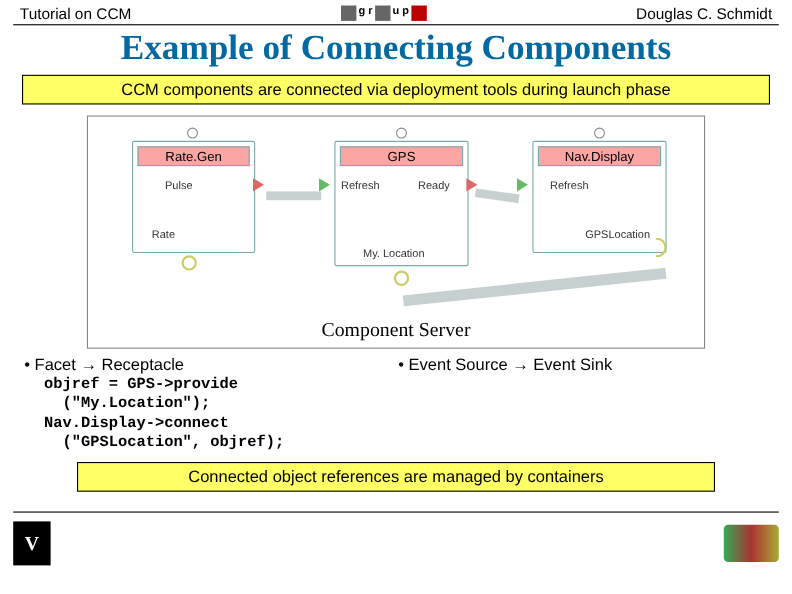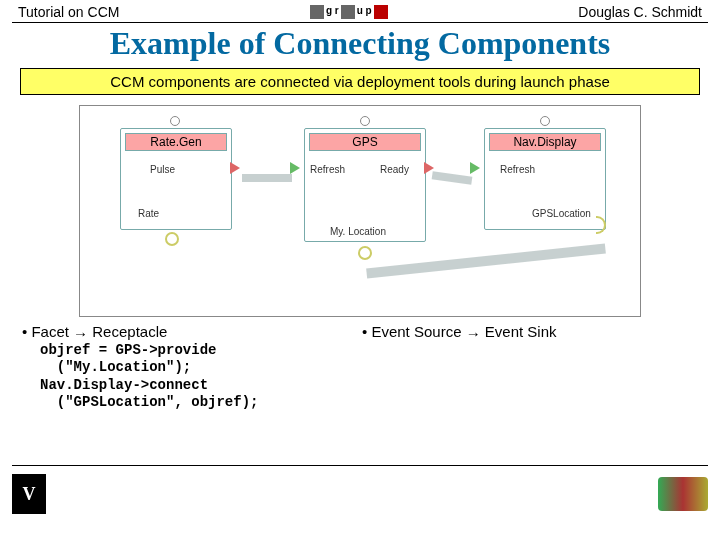--- a/index.html
+++ b/index.html
@@ -80,34 +80,36 @@
     <div class="stub" style="left:460px;top:10px"></div>
     <span class="plabel" style="left:420px;top:58px">Refresh</span>
     <span class="tri in" style="left:390px;top:56px"></span>
     <span class="plabel" style="left:452px;top:102px">GPSLocation</span>
     <span class="half" style="left:516px;top:110px"></span>
 
     <div class="arrow" style="left:352px;top:68px;width:40px;height:8px;transform:rotate(8deg)"></div>
     <div class="arrow" style="left:286px;top:150px;width:240px;height:10px;transform:rotate(-6deg)"></div>
     <div class="arrow" style="left:162px;top:68px;width:50px;height:8px"></div>
 
+    <div class="compsrv">Component Server</div>
   </div>
 
   <div class="cols">
     <div class="col">
       <div>• Facet → Receptacle</div>
       <div class="code">objref = GPS-&gt;provide
   ("My.Location");
 Nav.Display-&gt;connect
   ("GPSLocation", objref);</div>
     </div>
     <div class="col">
       <div>• Event Source → Event Sink</div>
     </div>
   </div>
 
+  <div class="banner" style="margin:8px 70px 0 70px">Connected object references are managed by containers</div>
 
   <div class="ftr-rule"></div>
   <div class="ftr">
     <div class="vlogo">V</div>
     <div class="ilogo"></div>
   </div>
 </div>
 
 </body></html>

